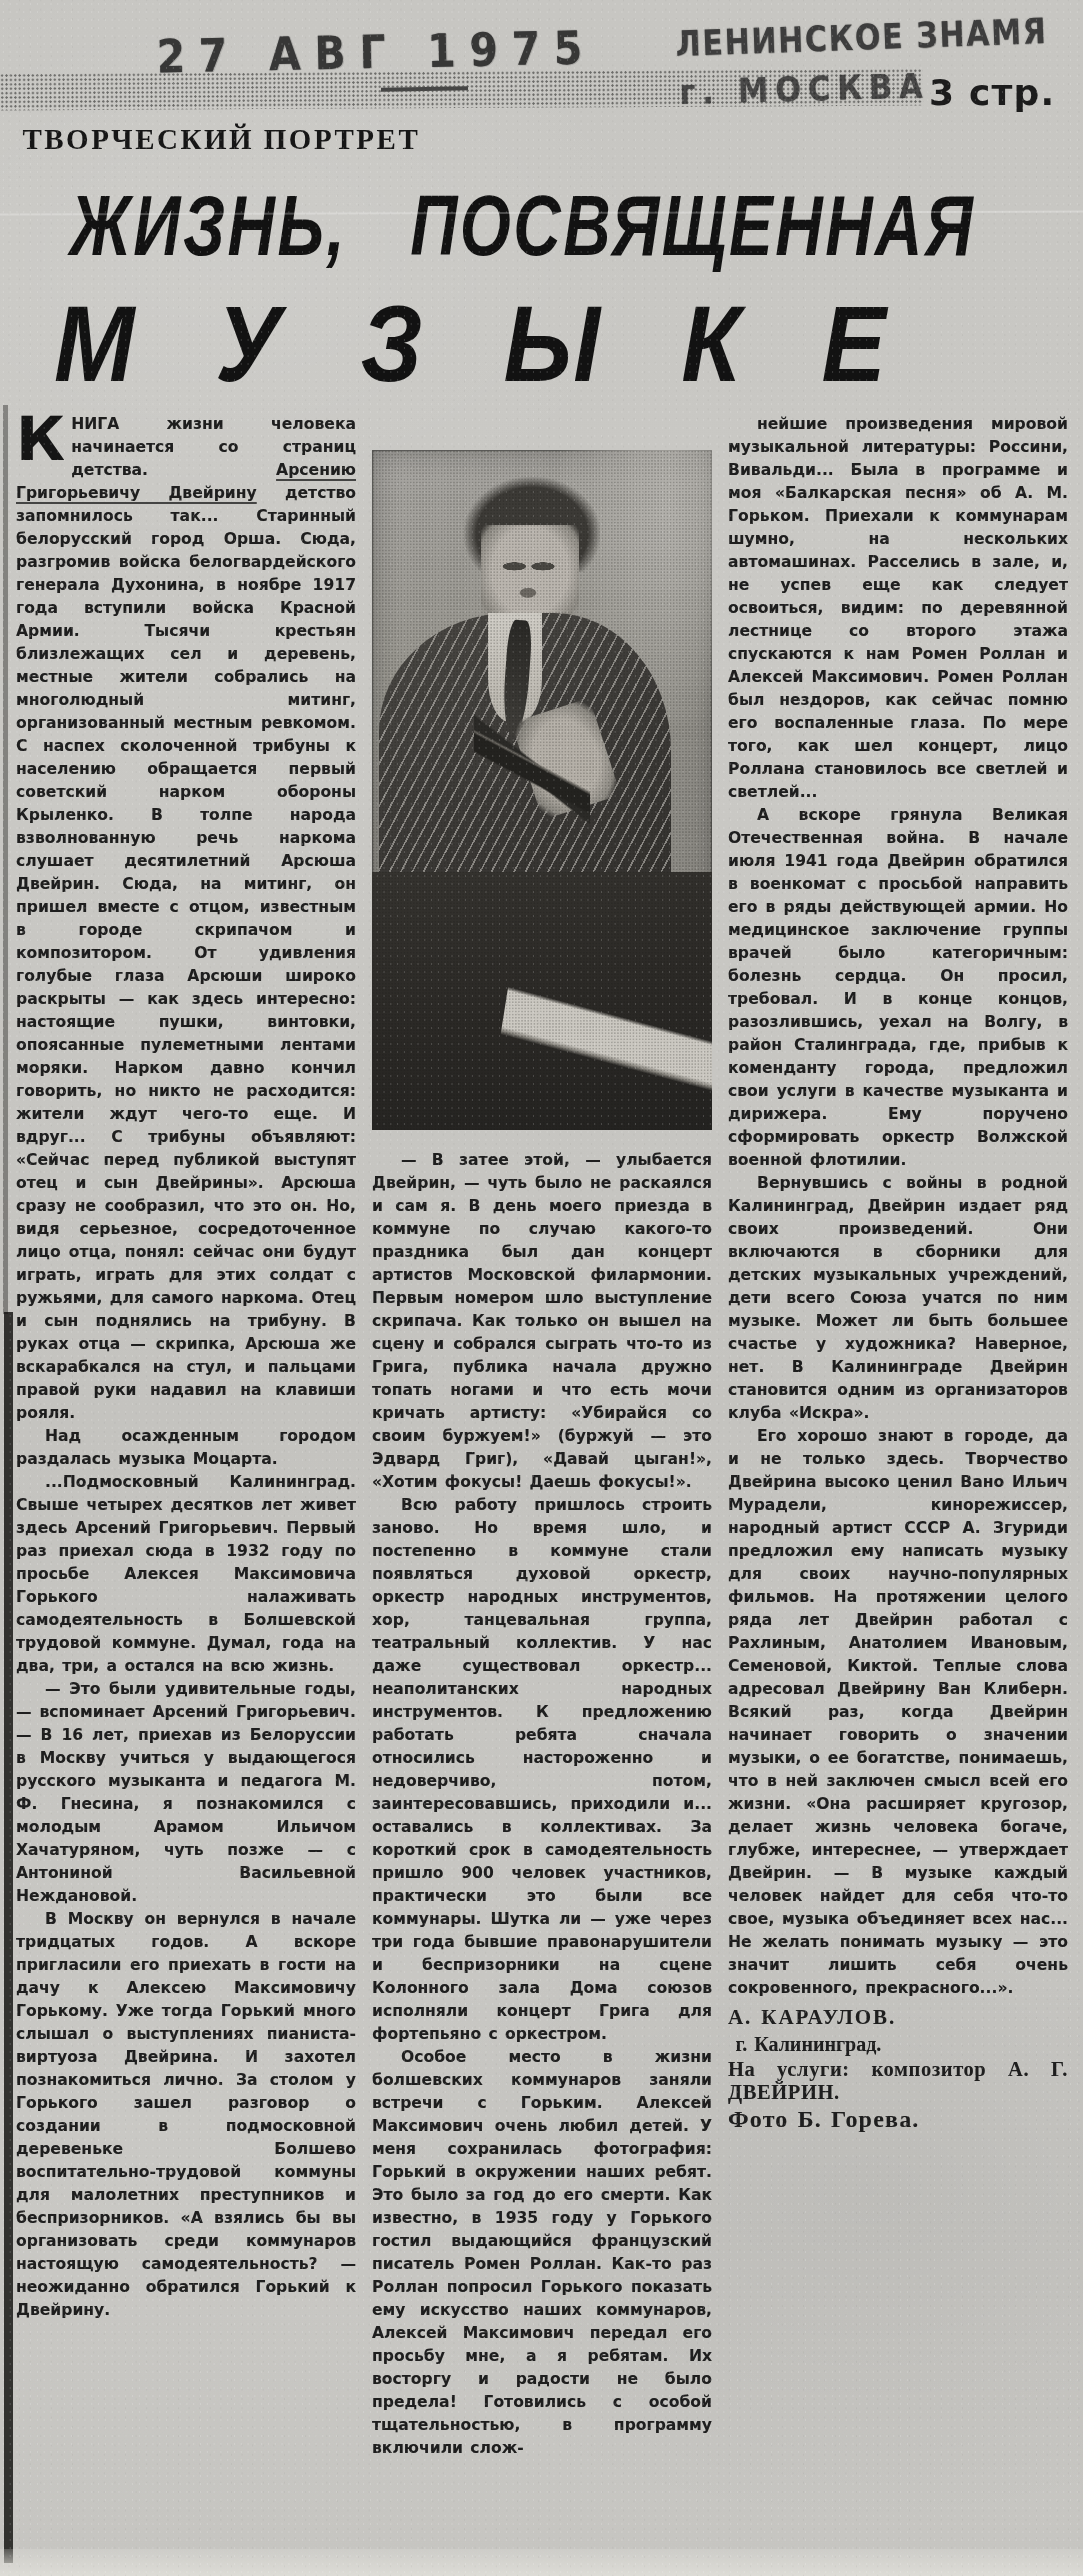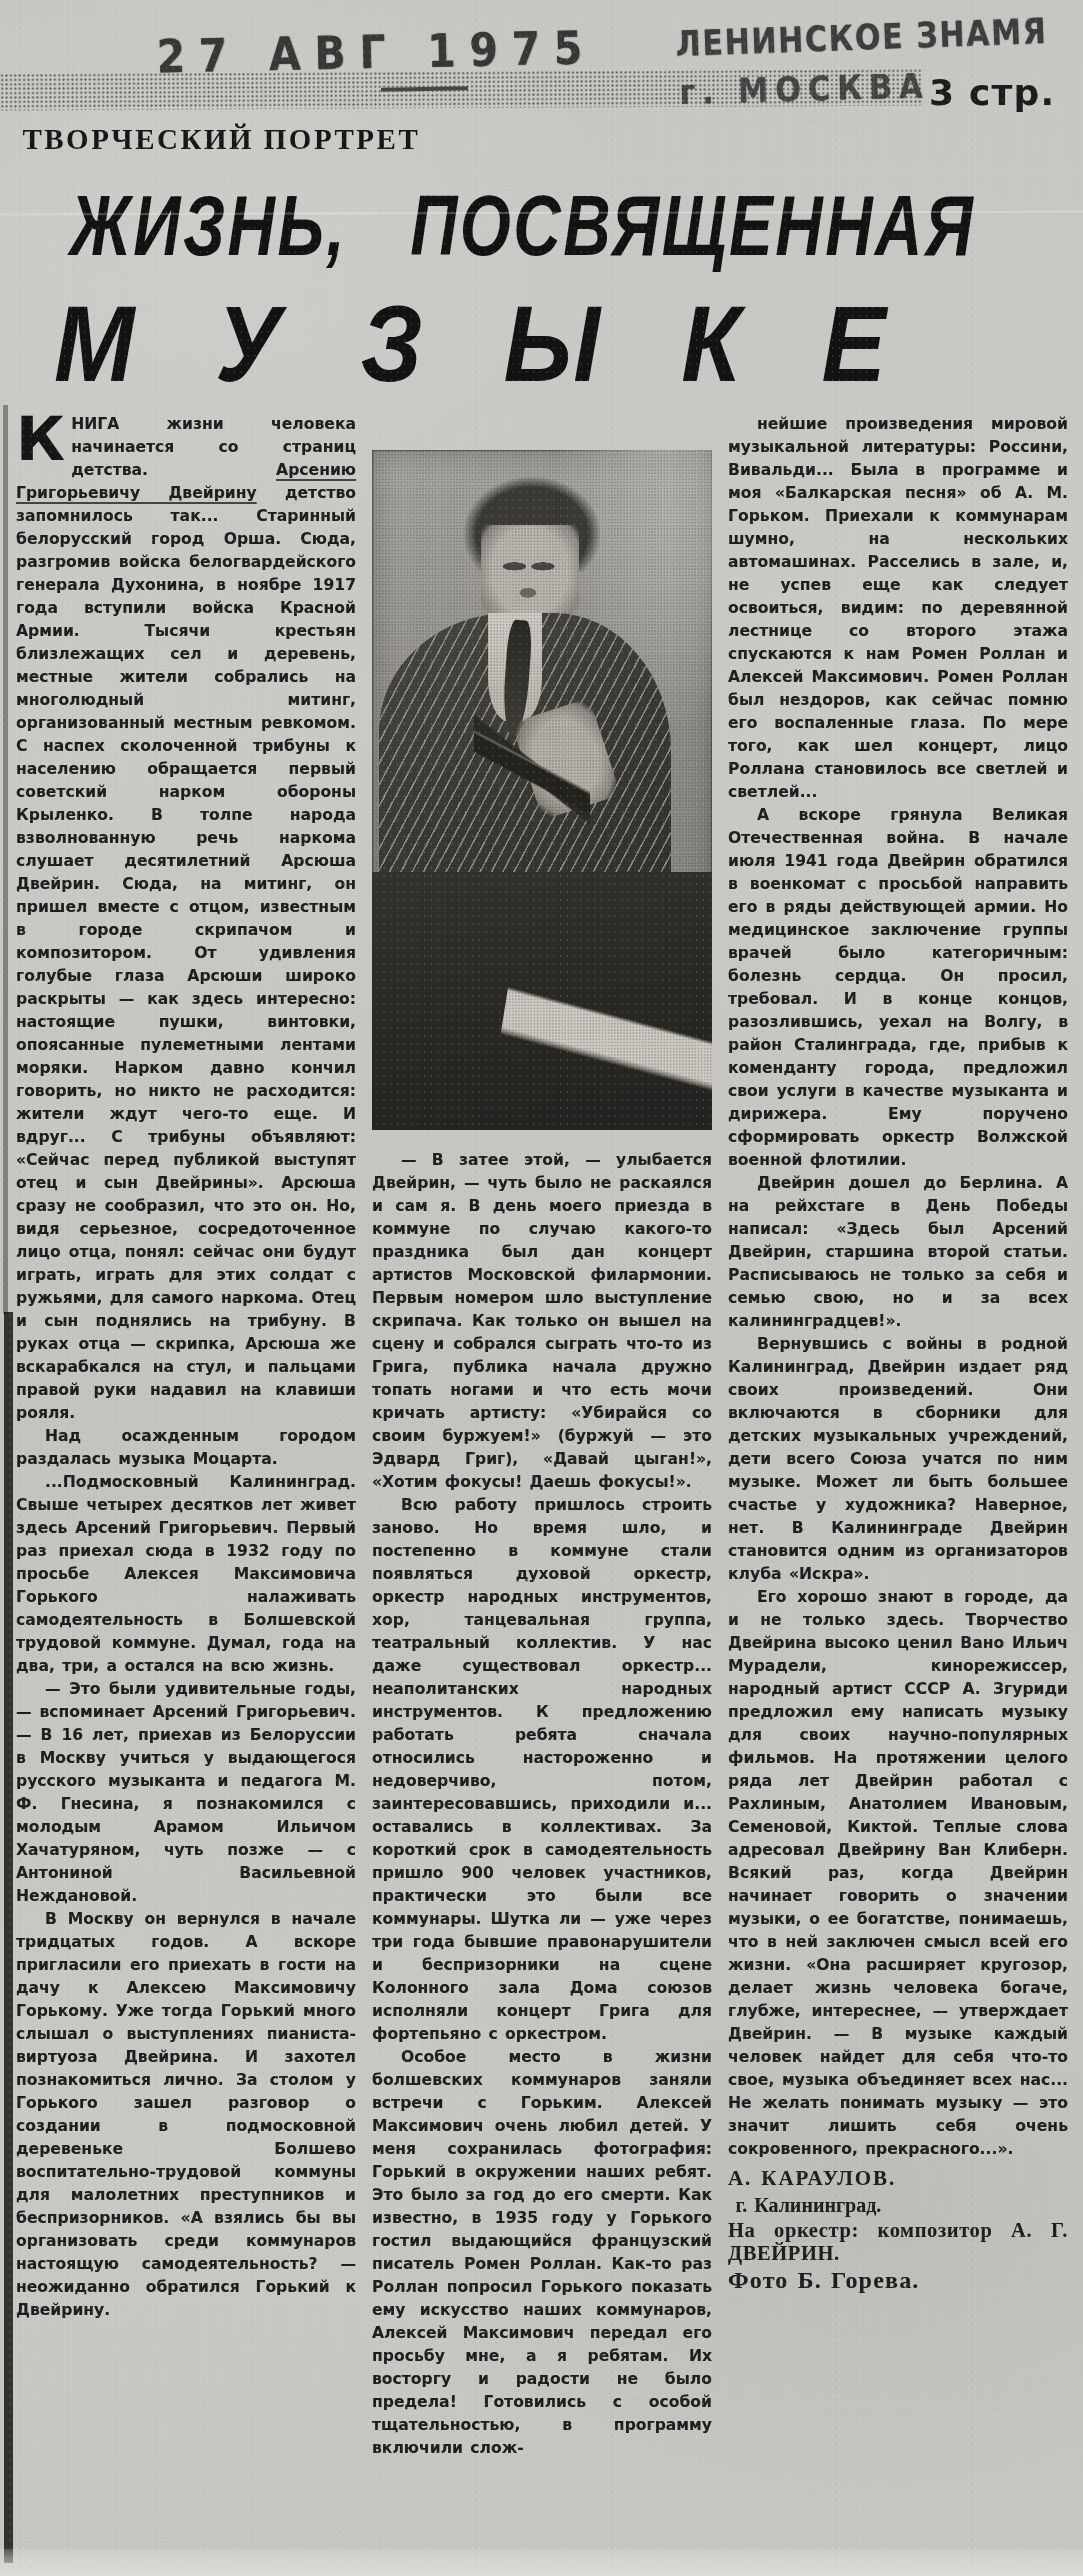--- a/index.html
+++ b/index.html
@@ -174,27 +174,26 @@
         <p class="par"><span>— В затее этой, — улыбается Двейрин, — чуть было не раскаялся и сам я. В день моего приезда в коммуне по случаю какого-то праздника был дан концерт артистов Московской филармонии. Первым номером шло выступление скрипача. Как только он вышел на сцену и собрался сыграть что-то из Грига, публика начала дружно топать ногами и что есть мочи кричать артисту: «Убирайся со своим буржуем!» (буржуй — это Эдвард Григ), «Давай цыган!», «Хотим фокусы! Даешь фокусы!».</span></p>
         <p class="par"><span>Всю работу пришлось строить заново. Но время шло, и постепенно в коммуне стали появляться духовой оркестр, оркестр народных инструментов, хор, танцевальная группа, театральный коллектив. У нас даже существовал оркестр... неаполитанских народных инструментов. К предложению работать ребята сначала относились настороженно и недоверчиво, потом, заинтересовавшись, приходили и... оставались в коллективах. За короткий срок в самодеятельность пришло 900 человек участников, практически это были все коммунары. Шутка ли — уже через три года бывшие правонарушители и беспризорники на сцене Колонного зала Дома союзов исполняли концерт Грига для фортепьяно с оркестром.</span></p>
         <p class="par"><span>Особое место в жизни болшевских коммунаров заняли встречи с Горьким. Алексей Максимович очень любил детей. У меня сохранилась фотография: Горький в окружении наших ребят. Это было за год до его смерти. Как известно, в 1935 году у Горького гостил выдающийся французский писатель Ромен Роллан. Как-то раз Роллан попросил Горького показать ему искусство наших коммунаров, Алексей Максимович передал его просьбу мне, а я ребятам. Их восторгу и радости не было предела! Готовились с особой тщательностью, в программу включили слож-</span></p>
       </div>
   </div>
 
   <div class="col" id="col3">
     <div>
         <p class="par"><span>нейшие произведения мировой музыкальной литературы: Россини, Вивальди... Была в программе и моя «Балкарская песня» об А. М. Горьком. Приехали к коммунарам шумно, на нескольких автомашинах. Расселись в зале, и, не успев еще как следует освоиться, видим: по деревянной лестнице со второго этажа спускаются к нам Ромен Роллан и Алексей Максимович. Ромен Роллан был нездоров, как сейчас помню его воспаленные глаза. По мере того, как шел концерт, лицо Роллана становилось все светлей и светлей...</span></p>
         <p class="par"><span>А вскоре грянула Великая Отечественная война. В начале июля 1941 года Двейрин обратился в военкомат с просьбой направить его в ряды действующей армии. Но медицинское заключение группы врачей было категоричным: болезнь сердца. Он просил, требовал. И в конце концов, разозлившись, уехал на Волгу, в район Сталинграда, где, прибыв к коменданту города, предложил свои услуги в качестве музыканта и дирижера. Ему поручено сформировать оркестр Волжской военной флотилии.</span></p>
-        <p class="par"><span>Двейрин дошел до Берлина. А на рейхстаге в День Победы написал: «Здесь был Арсений Двейрин, старшина второй статьи. Расписываюсь не только за себя и семью свою, но и за всех калининградцев!».</span></p>
         <p class="par"><span>Вернувшись с войны в родной Калининград, Двейрин издает ряд своих произведений. Они включаются в сборники для детских музыкальных учреждений, дети всего Союза учатся по ним музыке. Может ли быть большее счастье у художника? Наверное, нет. В Калининграде Двейрин становится одним из организаторов клуба «Искра».</span></p>
         <p class="par"><span>Его хорошо знают в городе, да и не только здесь. Творчество Двейрина высоко ценил Вано Ильич Мурадели, кинорежиссер, народный артист СССР А. Згуриди предложил ему написать музыку для своих научно-популярных фильмов. На протяжении целого ряда лет Двейрин работал с Рахлиным, Анатолием Ивановым, Семеновой, Киктой. Теплые слова адресовал Двейрину Ван Клиберн. Всякий раз, когда Двейрин начинает говорить о значении музыки, о ее богатстве, понимаешь, что в ней заключен смысл всей его жизни. «Она расширяет кругозор, делает жизнь человека богаче, глубже, интереснее, — утверждает Двейрин. — В музыке каждый человек найдет для себя что-то свое, музыка объединяет всех нас... Не желать понимать музыку — это значит лишить себя очень сокровенного, прекрасного...».</span></p>
       </div>
     <p class="par nodent byline">А. КАРАУЛОВ.</p>
     <p class="par nodent dateline">г. Калининград.</p>
-    <p class="par nodent photo-caption">На оркестр: композитор А. Г. ДВЕЙРИН.</p>
+    <p class="par nodent photo-caption">На услуги: композитор А. Г. ДВЕЙРИН.</p>
     <p class="par nodent photo-credit">Фото Б. Горева.</p>
   </div>
 
   <div class="edge-left-a"></div>
   <div class="edge-left-b"></div>
   <div class="crease"></div>
   <div class="edge-bottom"></div>
 </div>
 
 

